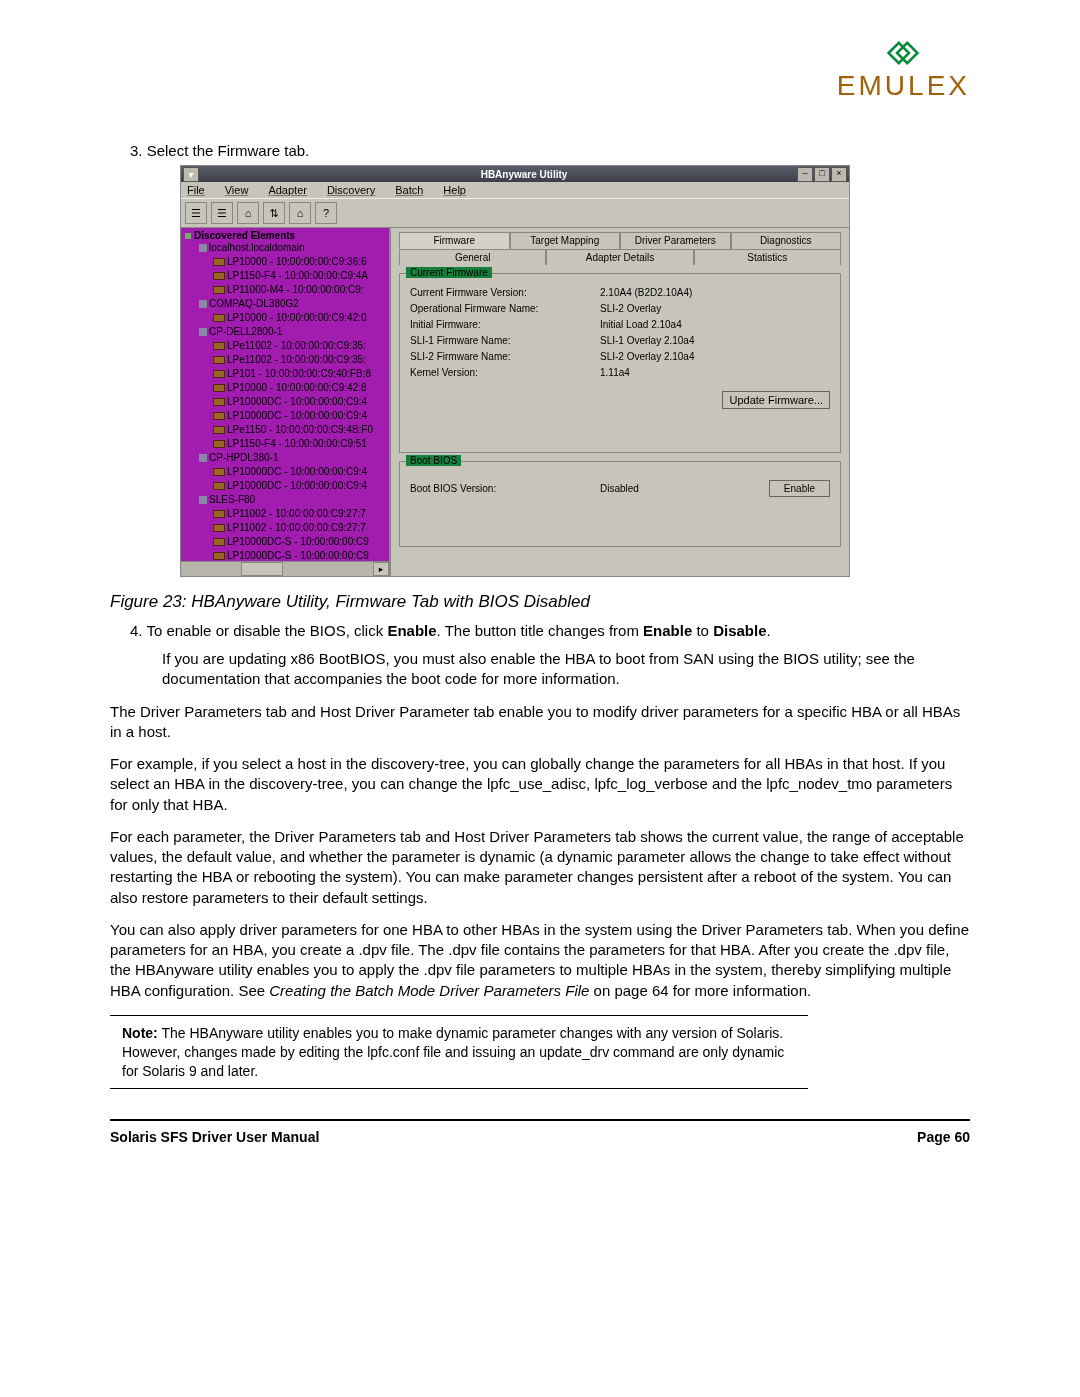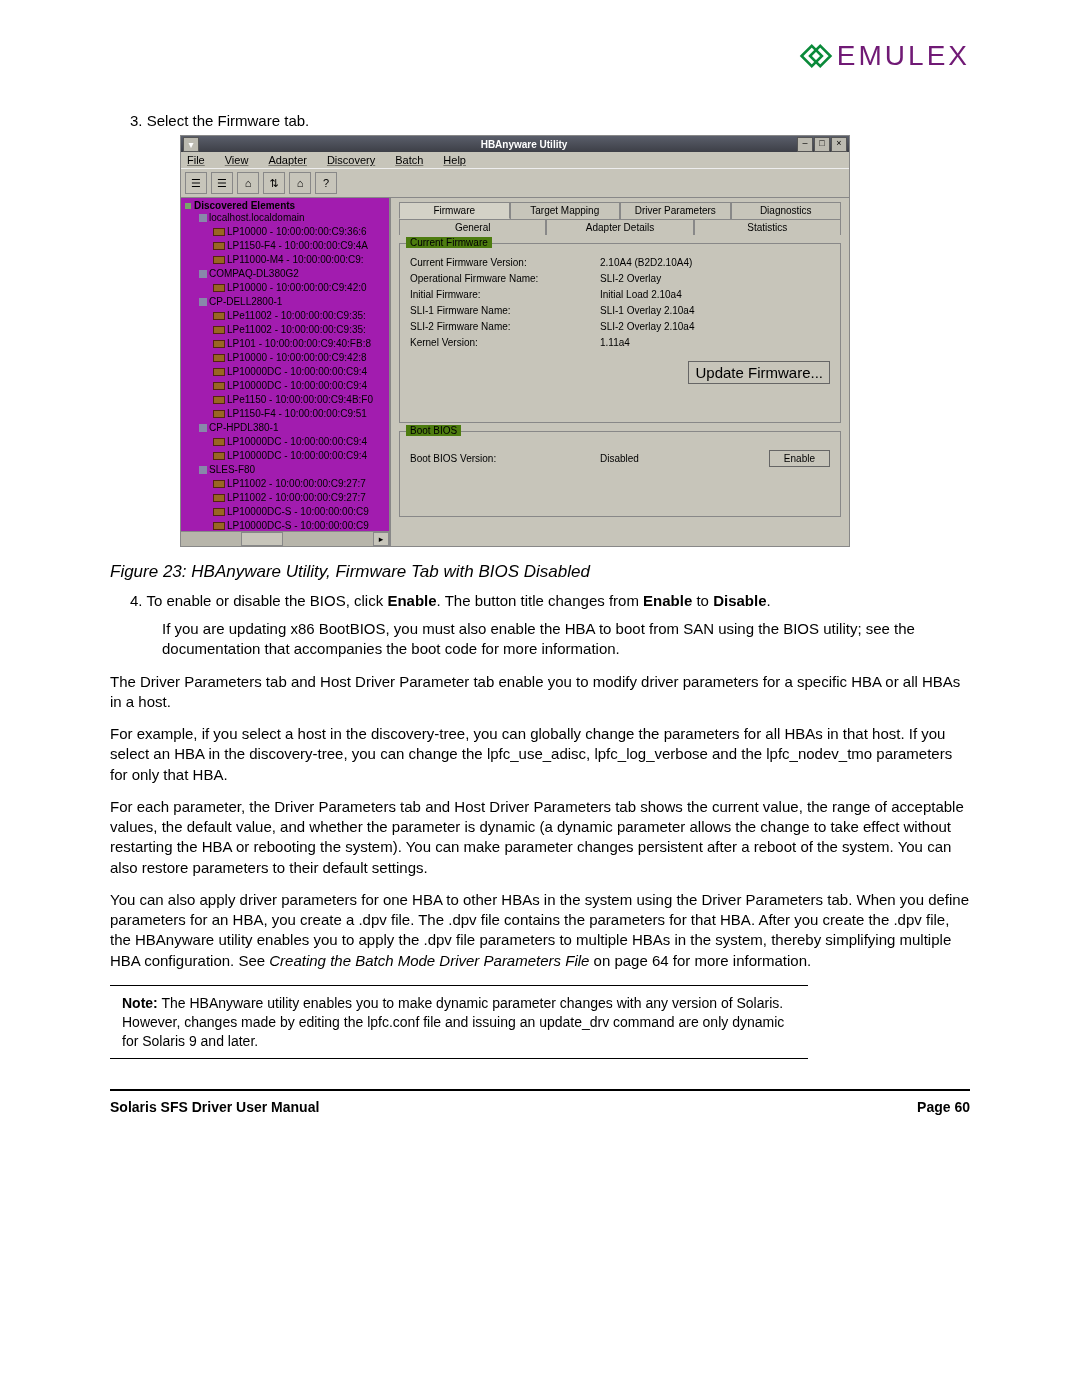--- a/index.html
+++ b/index.html
@@ -17,24 +17,25 @@
   }
   .logo-wrap {
     text-align: right;
     margin-bottom: 40px;
   }
   .logo {
     font-family: Arial, Helvetica, sans-serif;
     font-size: 28px;
     font-weight: 400;
     letter-spacing: 3px;
-    color: #701a75;
+    color: #a16207;
     display: inline-flex;
     align-items: center;
     gap: 4px;
+    flex-direction: column;
   }
   .logo svg { width: 34px; height: 26px; }
   .step {
     margin: 0 0 4px 42px;
     text-indent: -22px;
   }
   .screenshot {
     margin: 6px 0 4px 70px;
     width: 670px;
     border: 1px solid #888;
@@ -116,32 +117,32 @@
   .fieldset {
     border: 1px solid #888;
     margin-top: 8px;
     padding: 8px 10px 10px 10px;
     position: relative;
     background: #c7c5ba;
   }
   .fs-title {
     position: absolute;
     top: -7px; left: 6px;
-    background: #4d7c0f;
+    background: #15803d;
     padding: 0 4px;
     font-size: 10px;
   }
   .fw-row { display:flex; font-size:10px; margin: 5px 0; }
   .fw-row .lbl { width: 190px; }
   .upd-btn {
     float: right;
     border: 1px solid #666;
     background: #c7c5ba;
     padding: 2px 6px;
-    font-size: 15px;
+    font-size: 11px;
     margin-top: 8px;
   }
   .boot-row { display:flex; align-items:center; font-size:10px; margin: 10px 0 6px 0;}
   .boot-row .lbl { width: 190px; }
   .boot-row .val { width: 130px; }
   .en-btn {
     border: 1px solid #666;
     background: #c7c5ba;
     padding: 2px 14px;
     font-size: 10px;

